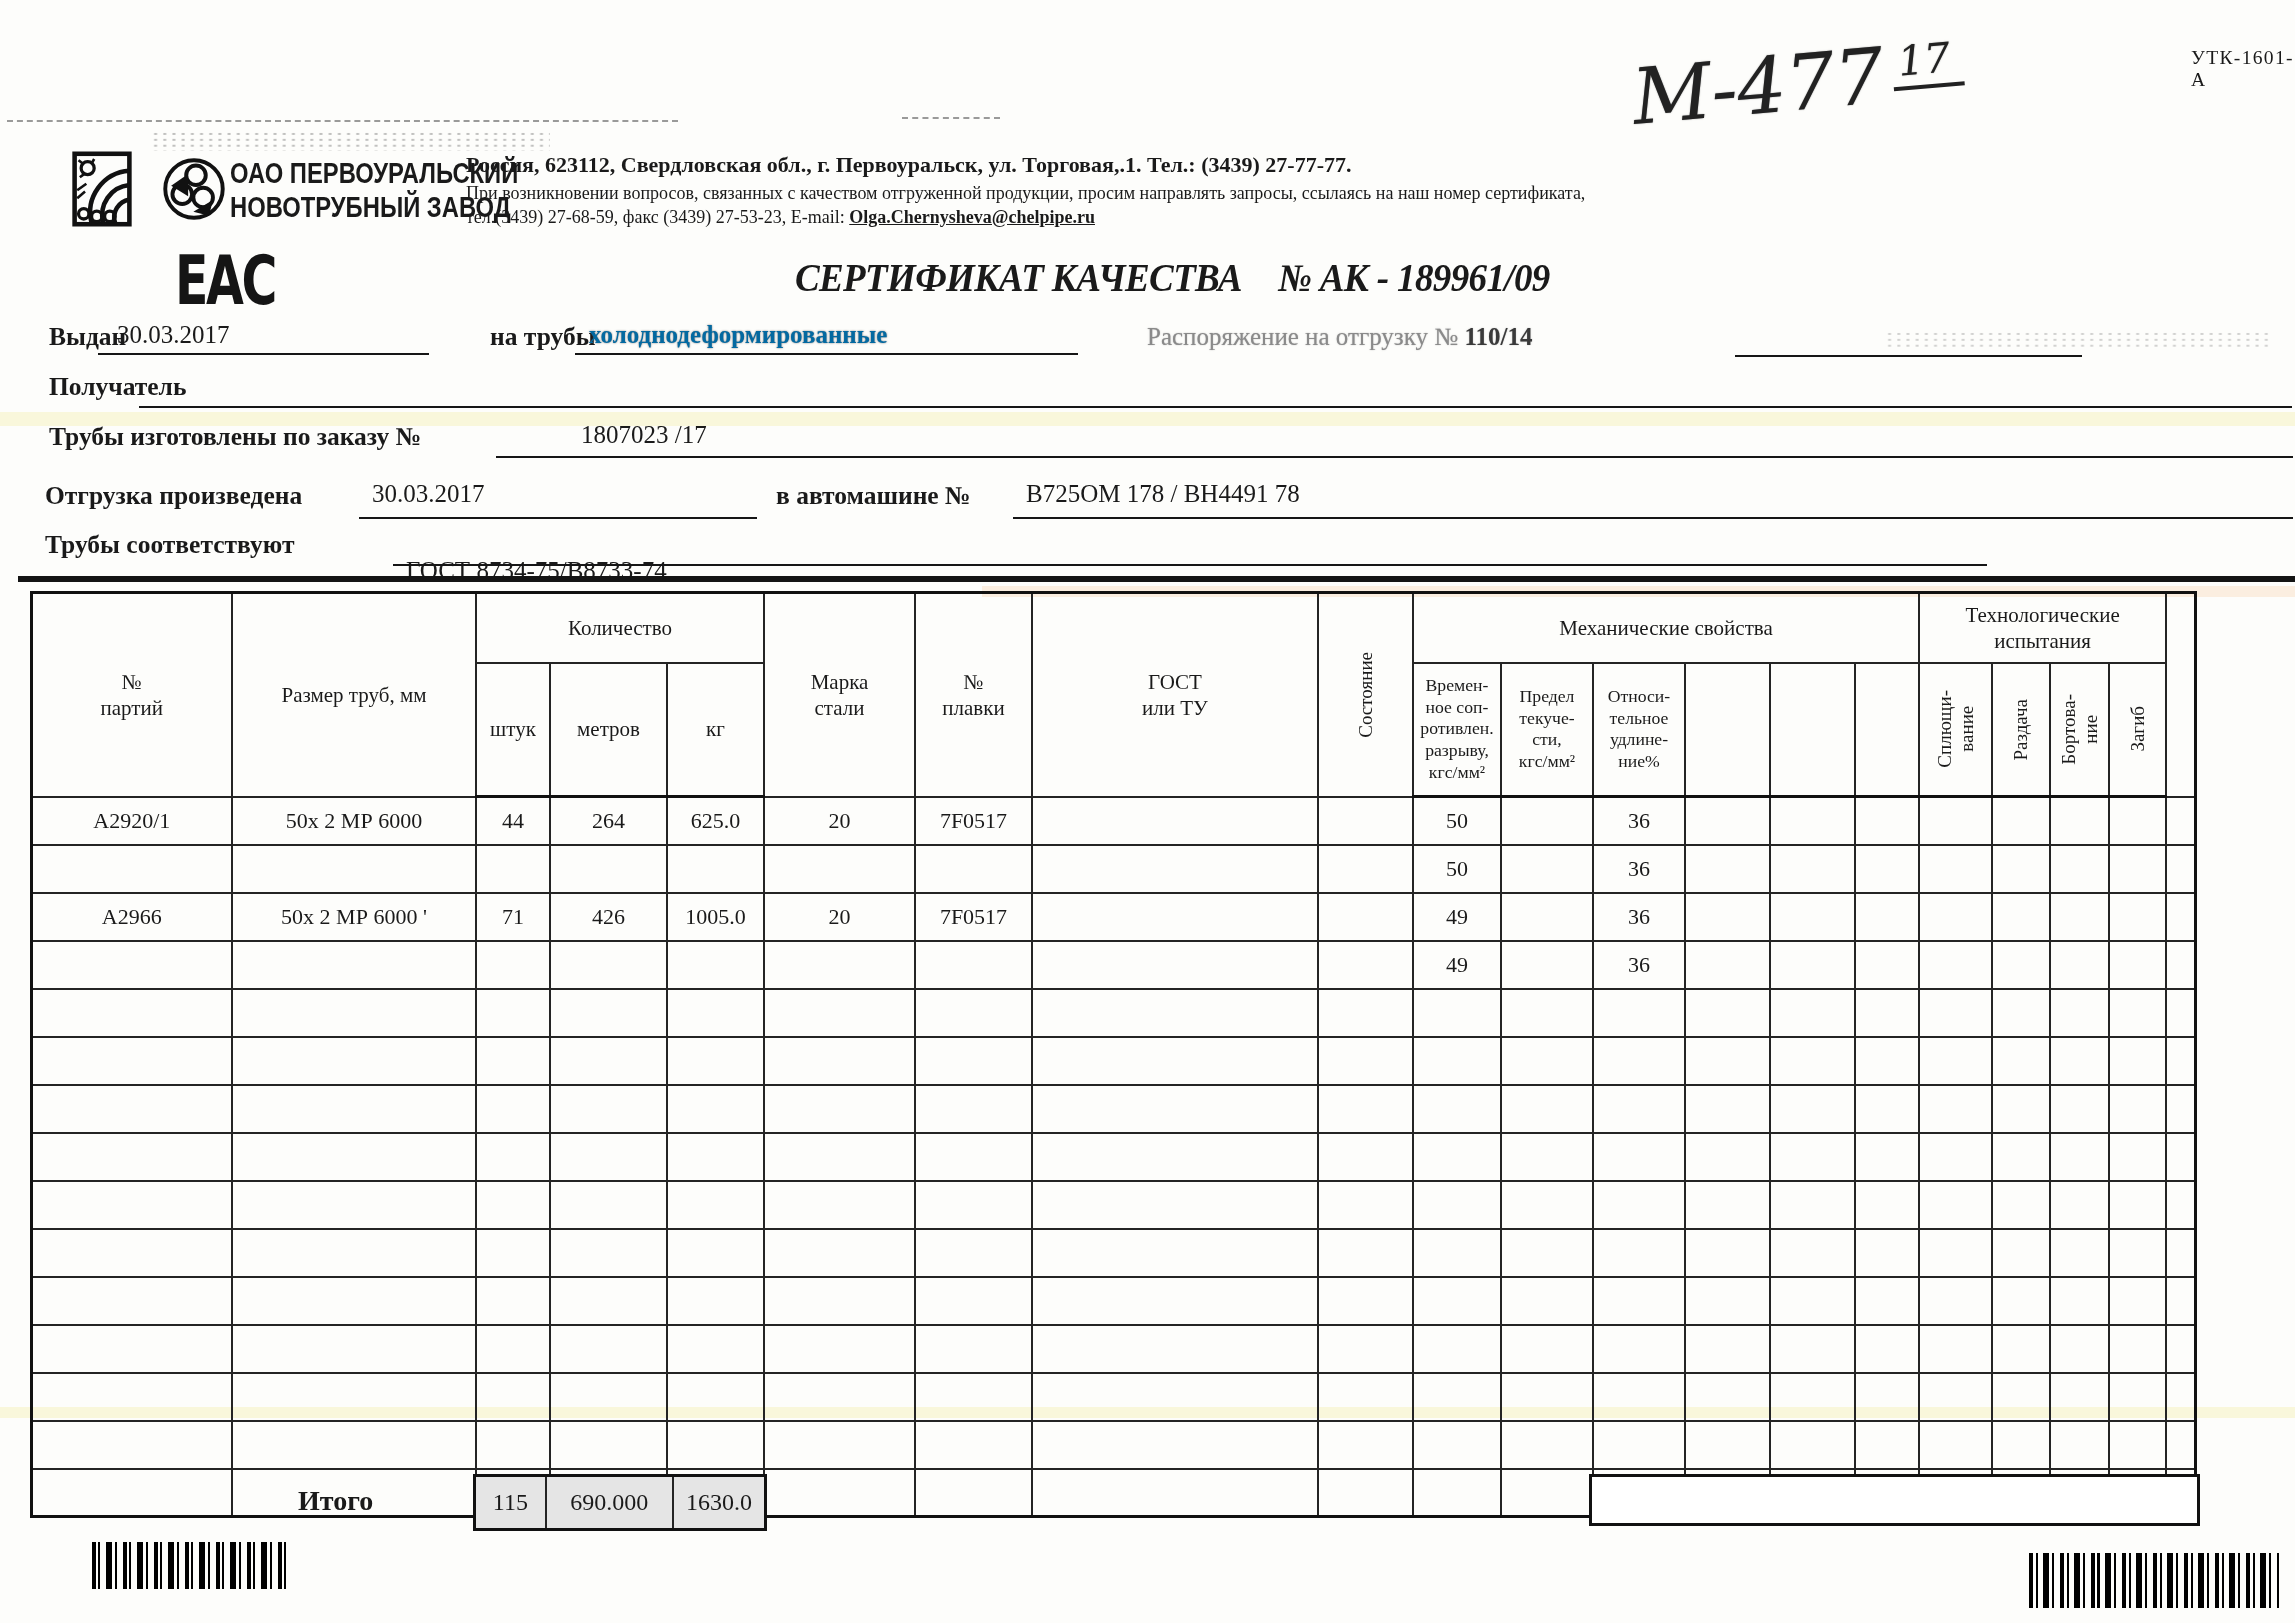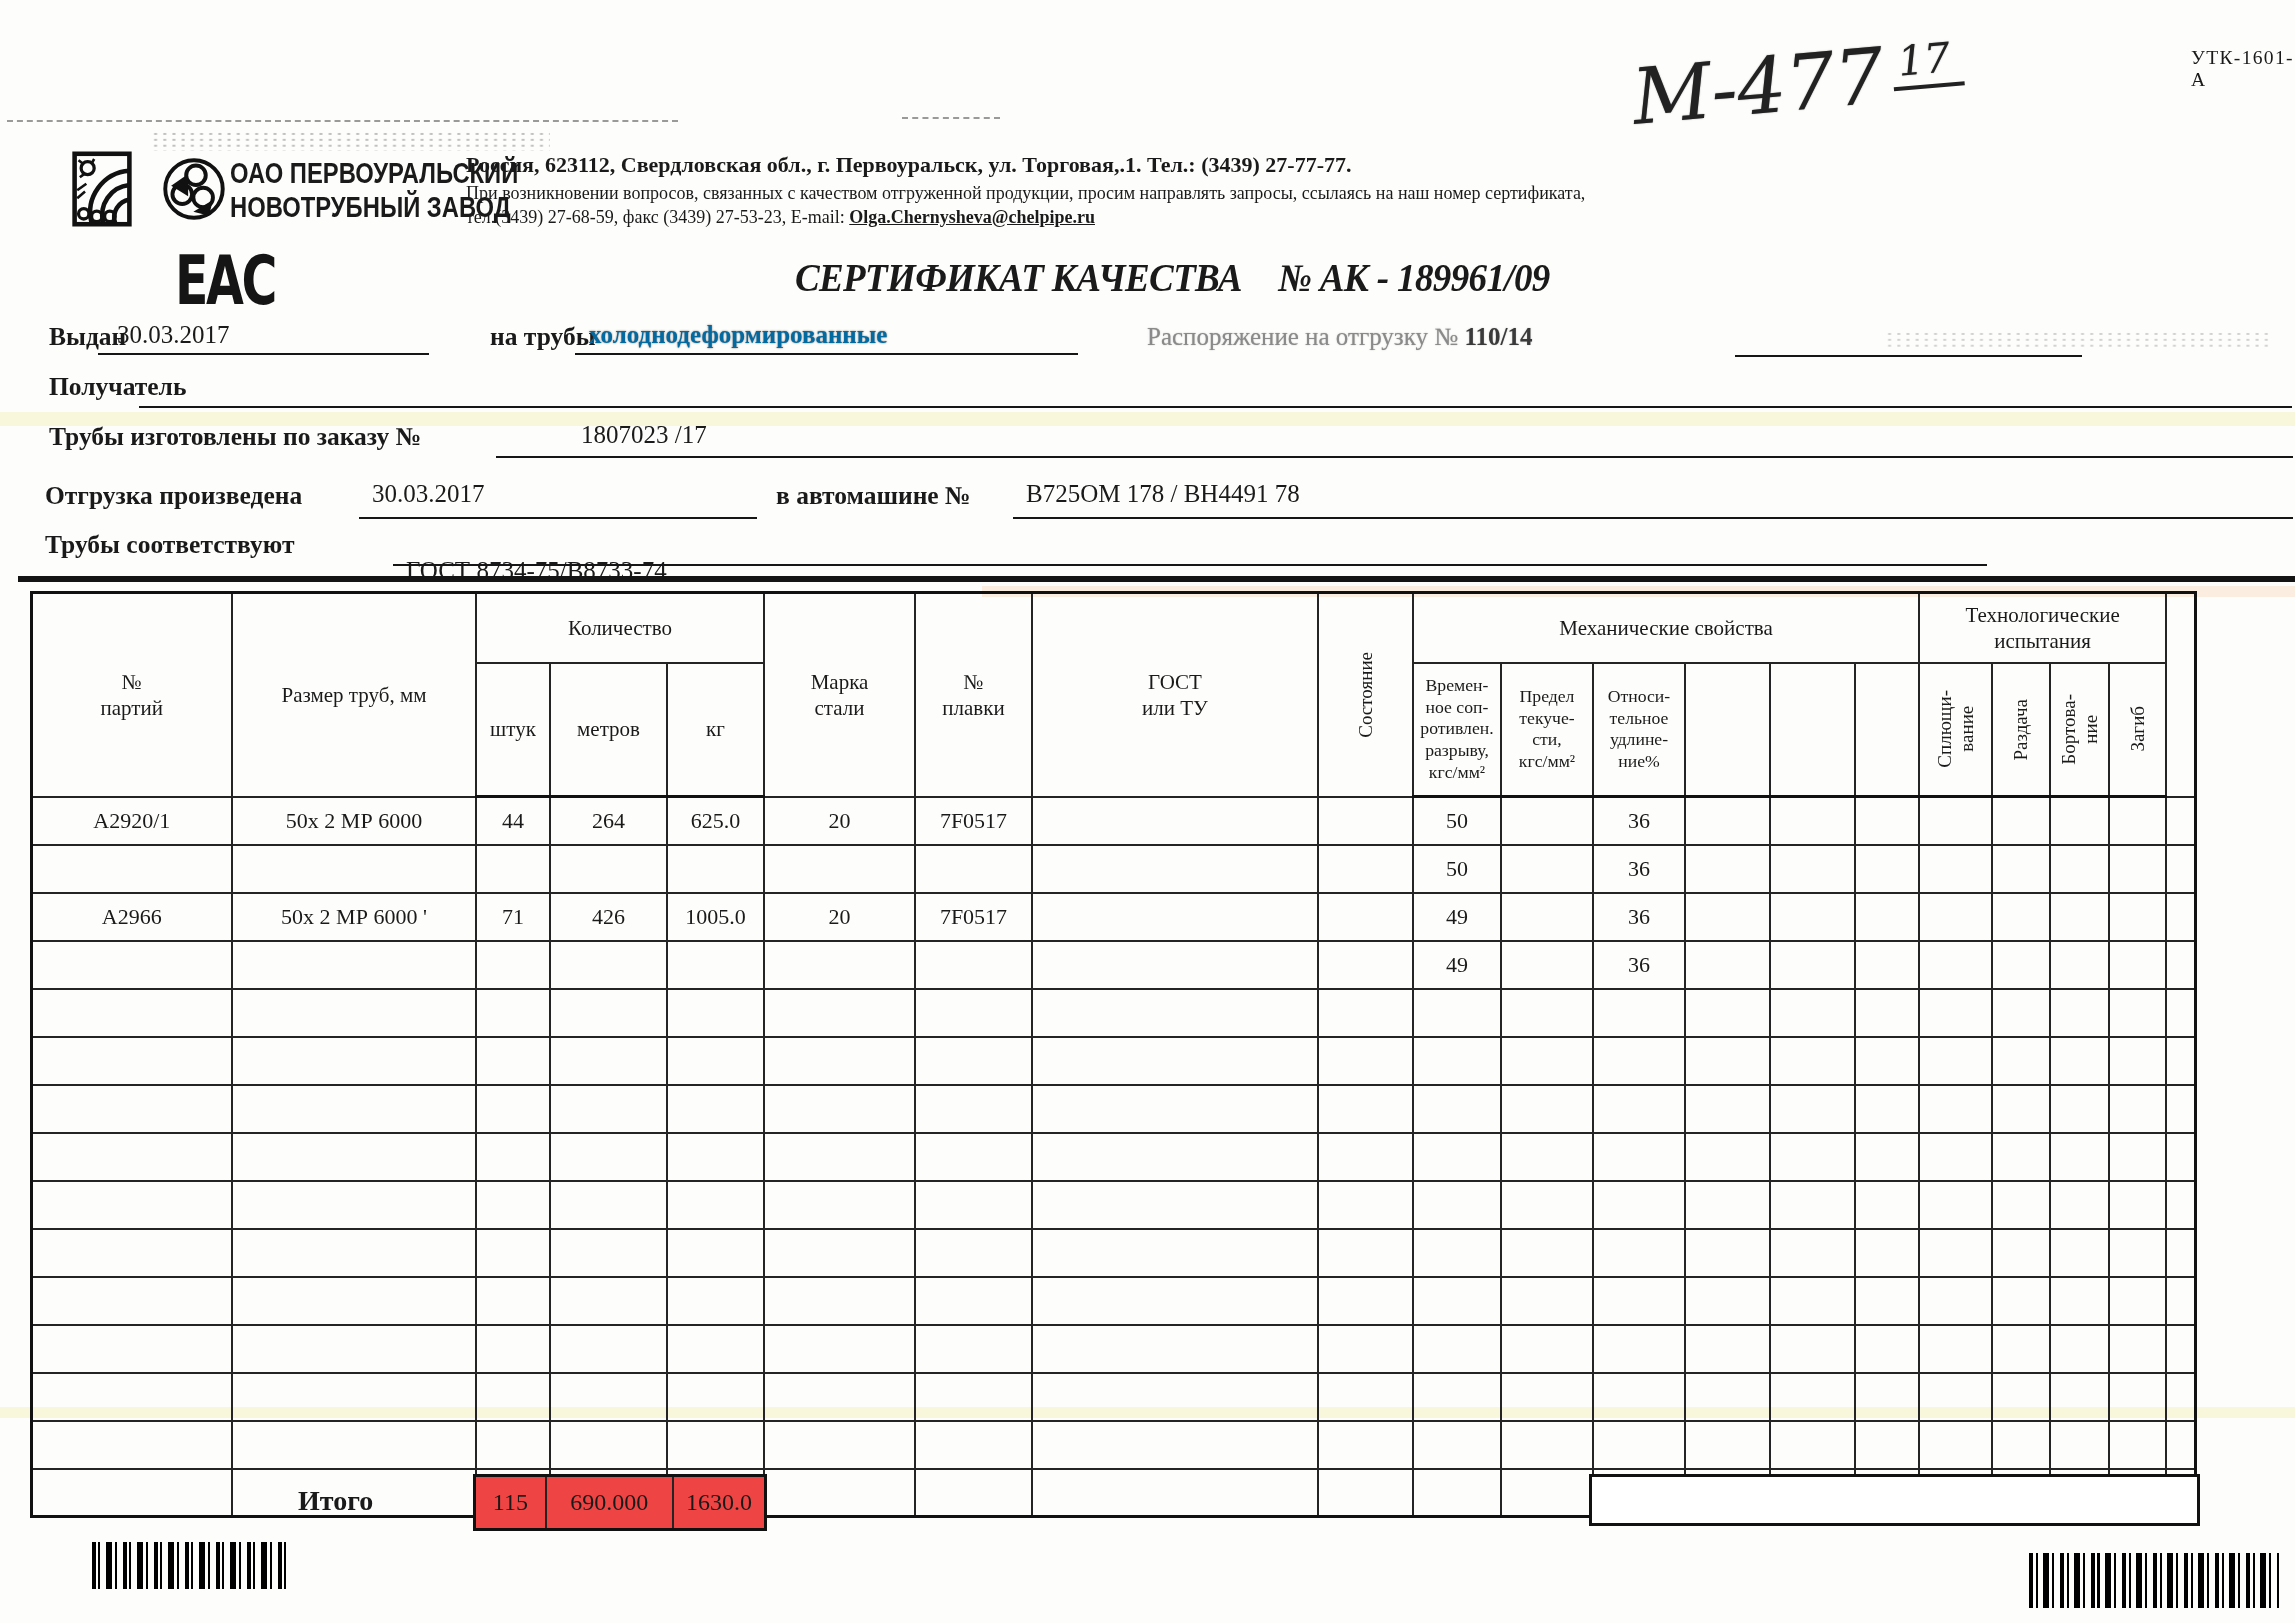--- a/index.html
+++ b/index.html
@@ -57,21 +57,21 @@
   tr.h2{height:134px;}
   tr.h2 th{border-bottom:3.9px solid #111;}
   tr.brow{height:48px;}
   tr.brow td{font-size:22px;}
   .vwrap{display:flex;align-items:center;justify-content:center;height:100%;}
   .vwrap span{writing-mode:vertical-rl;transform:rotate(180deg);white-space:pre-line;
       font-size:19px;line-height:1.15;}
 
   
   .totals-label{font-weight:bold;font-size:28px;}
-  .totals-box{position:absolute;display:flex;border:3.3px solid #111;background:#ef4444;}
+  .totals-box{position:absolute;display:flex;border:3.3px solid #111;background:#e5e5e5;}
   .totals-box .tcell{display:flex;align-items:center;justify-content:center;
       font-size:24px;border-right:2px solid #242424;}
   .totals-box .tcell:last-child{border-right:none;}
   .empty-box{position:absolute;border:3.3px solid #111;background:#fff;}
 
   .footnote{font-size:18.7px;white-space:nowrap;}
 
   .barcode{position:absolute;background-image:repeating-linear-gradient(90deg,
       #000 0 3.9px,transparent 3.9px 6.5px,#000 6.5px 8.5px,transparent 8.5px 14.4px,
       #000 14.4px 20px,transparent 20px 23px,#000 23px 25px,transparent 25px 31px);}

